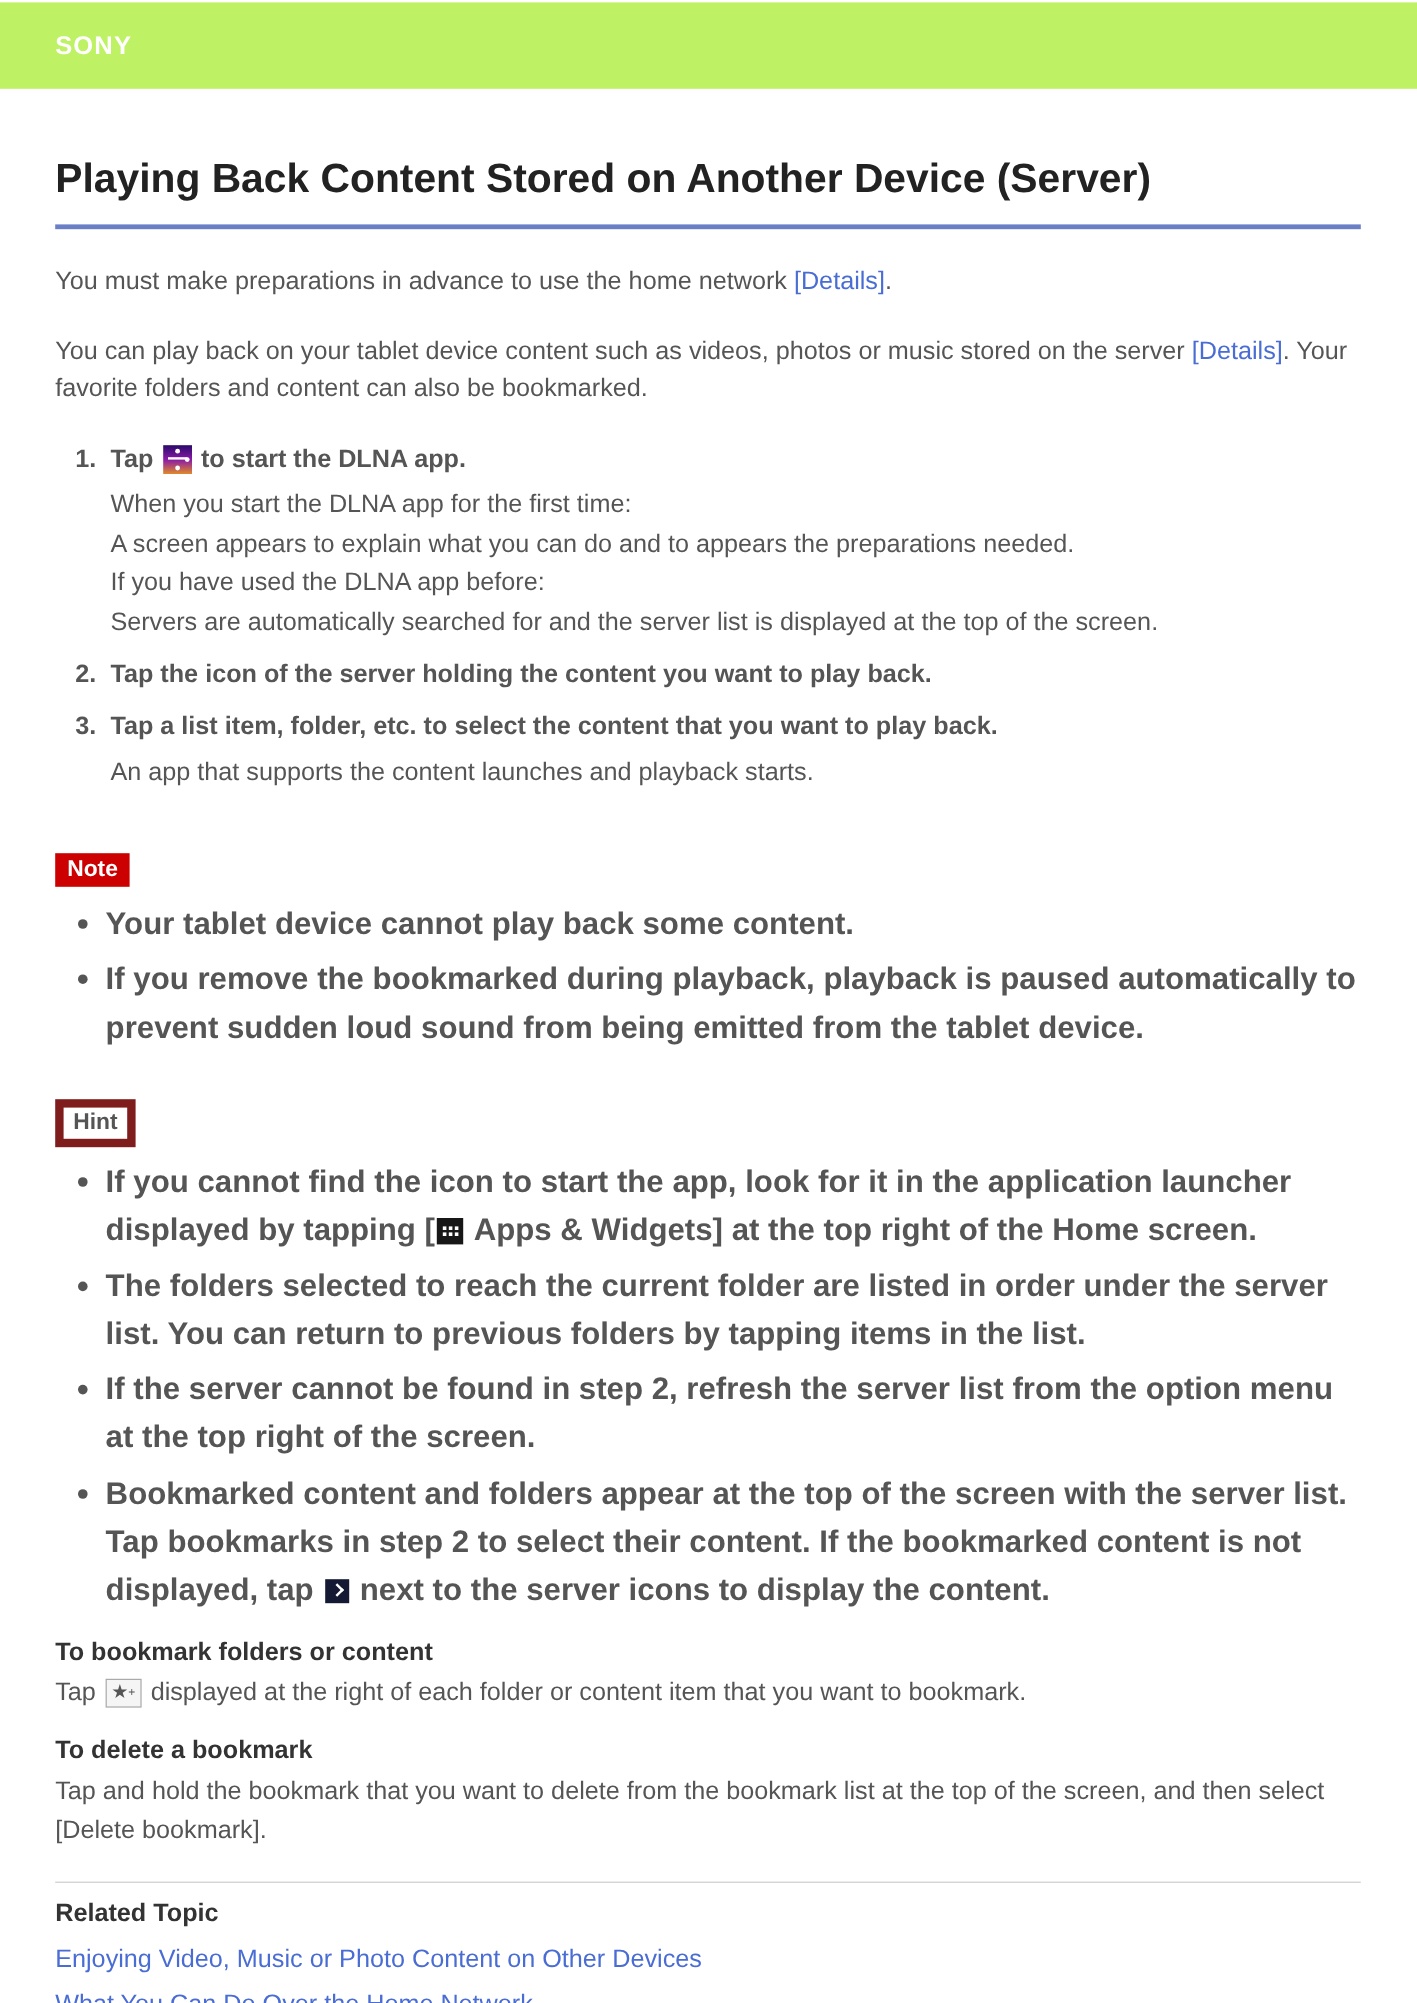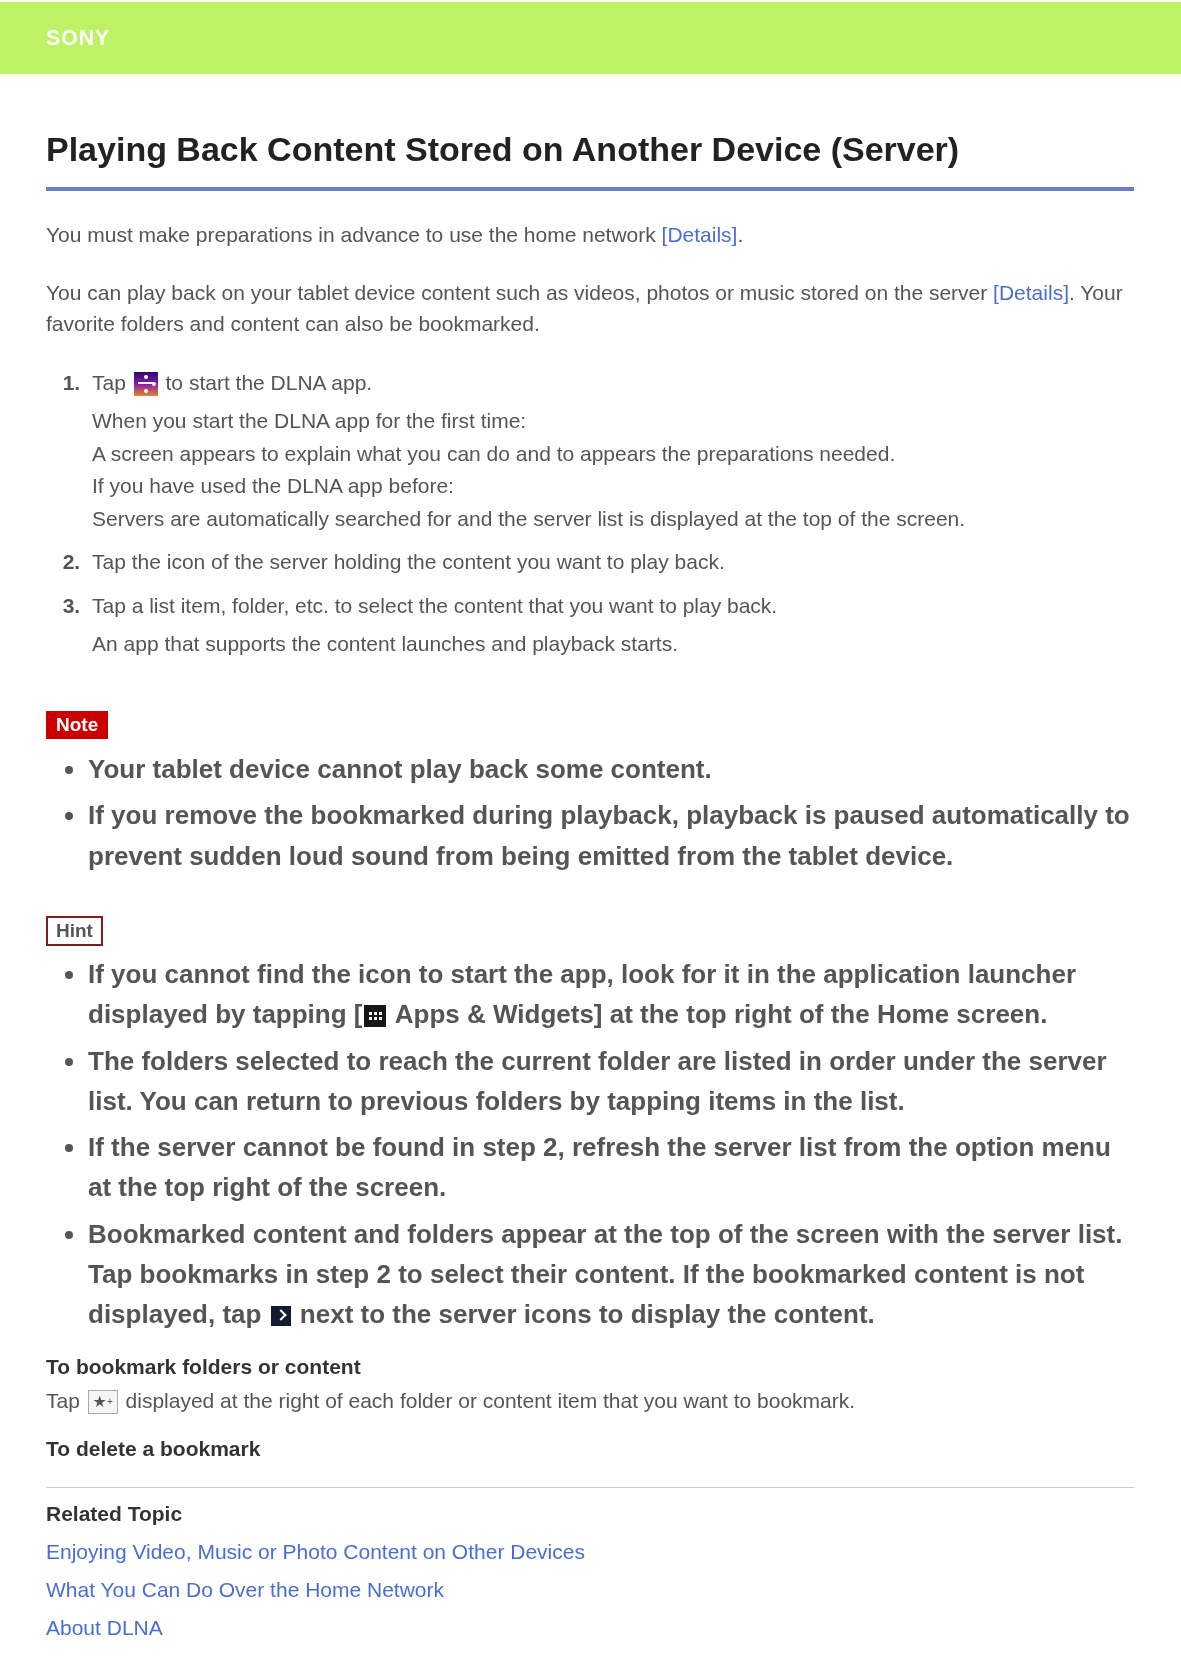--- a/index.html
+++ b/index.html
@@ -52,39 +52,39 @@
   }
   ol.steps > li {
     font-size: 21px;
     color: #555;
     font-weight: bold;
     margin-bottom: 10px;
     padding-left: 6px;
     line-height: 1.6;
   }
   ol.steps > li .step-main {
-    font-weight: normal;
+    font-weight: bold;
   }
   .step-sub {
     font-weight: normal;
     margin-top: 6px;
     line-height: 1.55;
   }
   .note-badge {
     display: inline-block;
     background: #cc0000;
     color: #fff;
     font-weight: bold;
     font-size: 19px;
     padding: 3px 10px;
     margin: 20px 0 10px 0;
   }
   .hint-badge {
     display: inline-block;
-    border: 2px solid #7f1d1d;
+    border: 7px solid #7f1d1d;
     color: #555;
     font-weight: bold;
     font-size: 19px;
     padding: 2px 8px;
     margin: 24px 0 8px 0;
   }
   ul.bullets {
     padding-left: 42px;
     margin: 0 0 16px 0;
   }
@@ -221,20 +221,21 @@
       <span>Bookmarked content and folders appear at the top of the screen with the server list. Tap bookmarks in step 2 to select their content. If the bookmarked content is not displayed, tap </span><span class="inline-icon chevron-icon"></span><span> next to the server icons to display the content.</span>
     </li>
   </ul>
 
   <h3 class="subhead">To bookmark folders or content</h3>
   <p class="body">
     <span>Tap </span><span class="inline-icon star-icon">★<sub style="font-size:10px;">+</sub></span><span> displayed at the right of each folder or content item that you want to bookmark.</span>
   </p>
 
   <h3 class="subhead">To delete a bookmark</h3>
+  <p class="body">Tap and hold the bookmark that you want to delete from the bookmark list at the top of the screen, and then select [Delete bookmark].</p>
 
   <hr class="section-rule">
   <h3 class="related">Related Topic</h3>
   <div class="related-links">
     <a href="#">Enjoying Video, Music or Photo Content on Other Devices</a>
     <a href="#">What You Can Do Over the Home Network</a>
     <a href="#">About DLNA</a>
   </div>
 
 </div>

